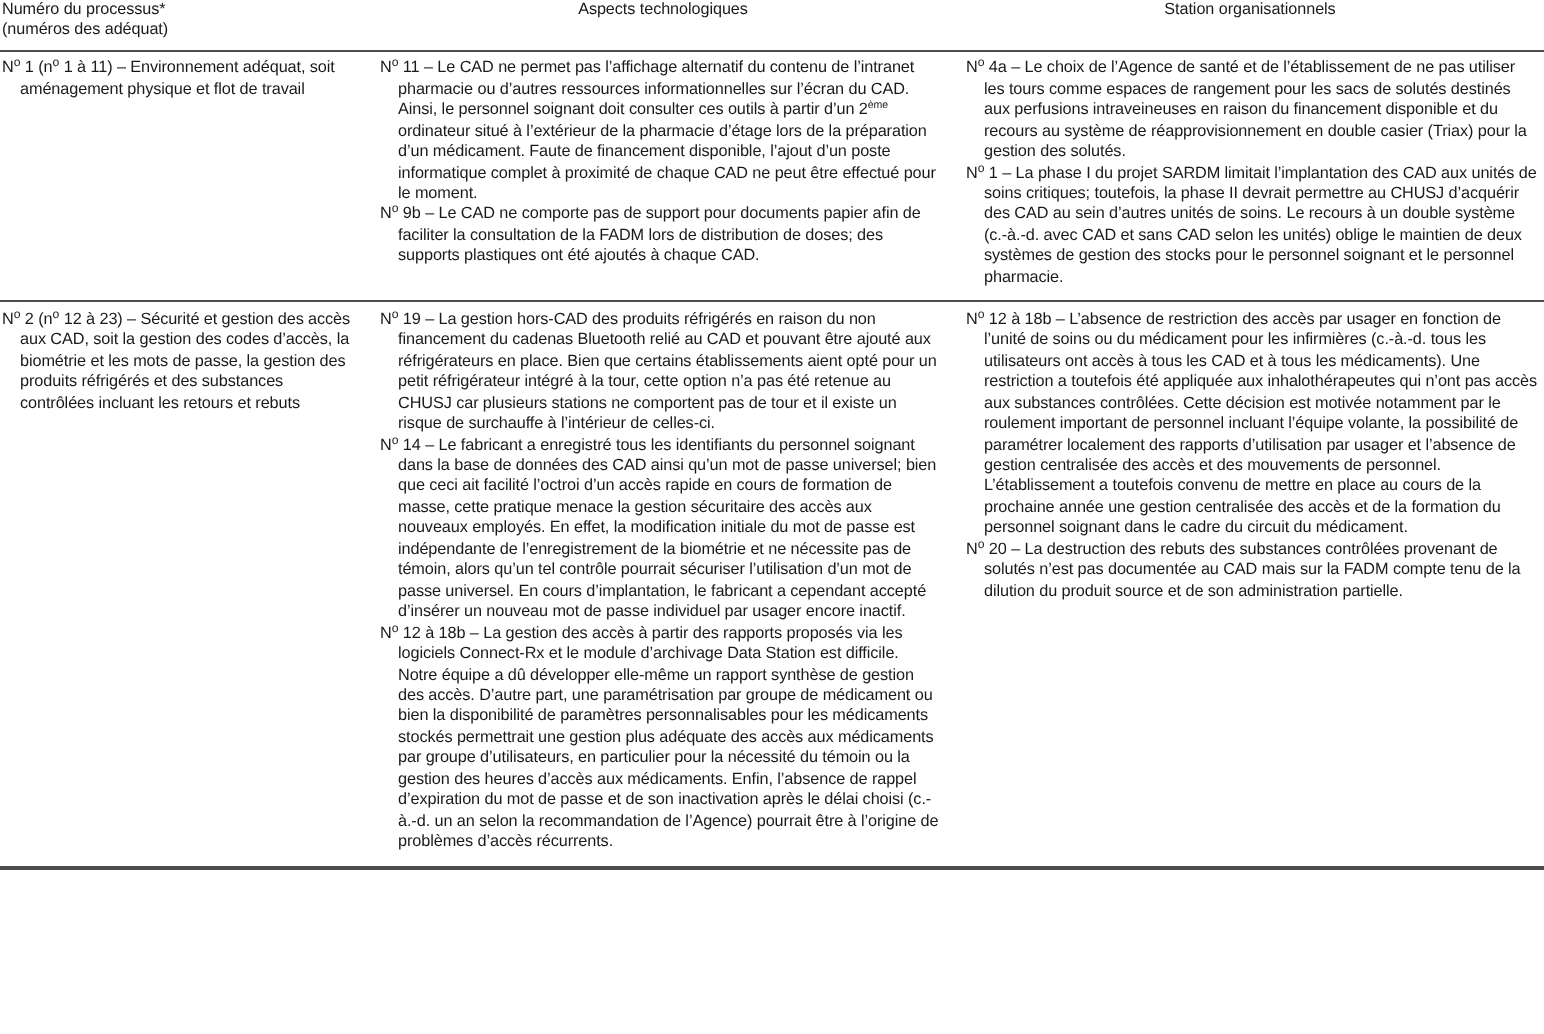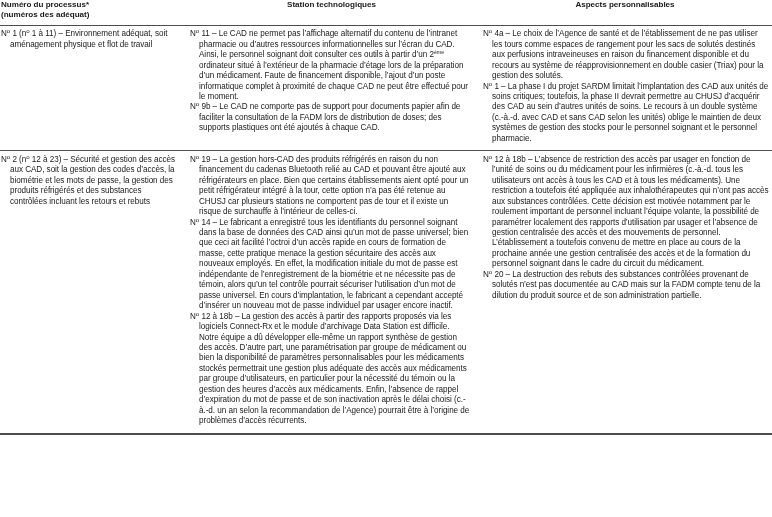--- a/index.html
+++ b/index.html
@@ -25,21 +25,21 @@
   }
   col.c-left   { width: 185px; }
   col.c-mid    { width: 293px; }
   col.c-right  { width: 294px; }
 
   thead th {
     padding: 0 6px 4px 0;
     vertical-align: top;
     font-size: 8.1px;
     line-height: 10.4px;
-    font-weight: bold;
+    font-weight: normal;
     letter-spacing: -0.03px;
   }
   th.head-left {
     text-align: left;
     padding-left: 1px;
   }
   th.head-mid, th.head-right {
     text-align: center;
     padding-right: 0;
   }
@@ -91,22 +91,22 @@
       <col class="c-left">
       <col class="c-mid">
       <col class="c-right">
     </colgroup>
     <thead>
       <tr>
         <th class="head-left">
           <span class="hdr-line">Numéro du processus*</span>
           <span class="hdr-line">(numéros des adéquat)</span>
         </th>
-        <th class="head-mid">Station technologiques</th>
-        <th class="head-right">Aspects personnalisables</th>
+        <th class="head-mid">Aspects technologiques</th>
+        <th class="head-right">Station organisationnels</th>
       </tr>
     </thead>
     <tbody>
       <tr>
         <td class="col-left">
           <p class="entry">N<sup class="ord">o</sup> 1 (n<sup class="ord">o</sup> 1 à 11) – Environnement adéquat, soit aménagement physique et flot de travail</p>
         </td>
         <td class="col-mid">
           <p class="entry">N<sup class="ord">o</sup> 11 – Le CAD ne permet pas l’affichage alternatif du contenu de l’intranet pharmacie ou d’autres ressources informationnelles sur l’écran du CAD. Ainsi, le personnel soignant doit consulter ces outils à partir d’un 2<sup class="sm">ème</sup> ordinateur situé à l’extérieur de la pharmacie d’étage lors de la préparation d’un médicament. Faute de financement disponible, l’ajout d’un poste informatique complet à proximité de chaque CAD ne peut être effectué pour le moment.</p>
           <p class="entry">N<sup class="ord">o</sup> 9b – Le CAD ne comporte pas de support pour documents papier afin de faciliter la consultation de la FADM lors de distribution de doses; des supports plastiques ont été ajoutés à chaque CAD.</p>

